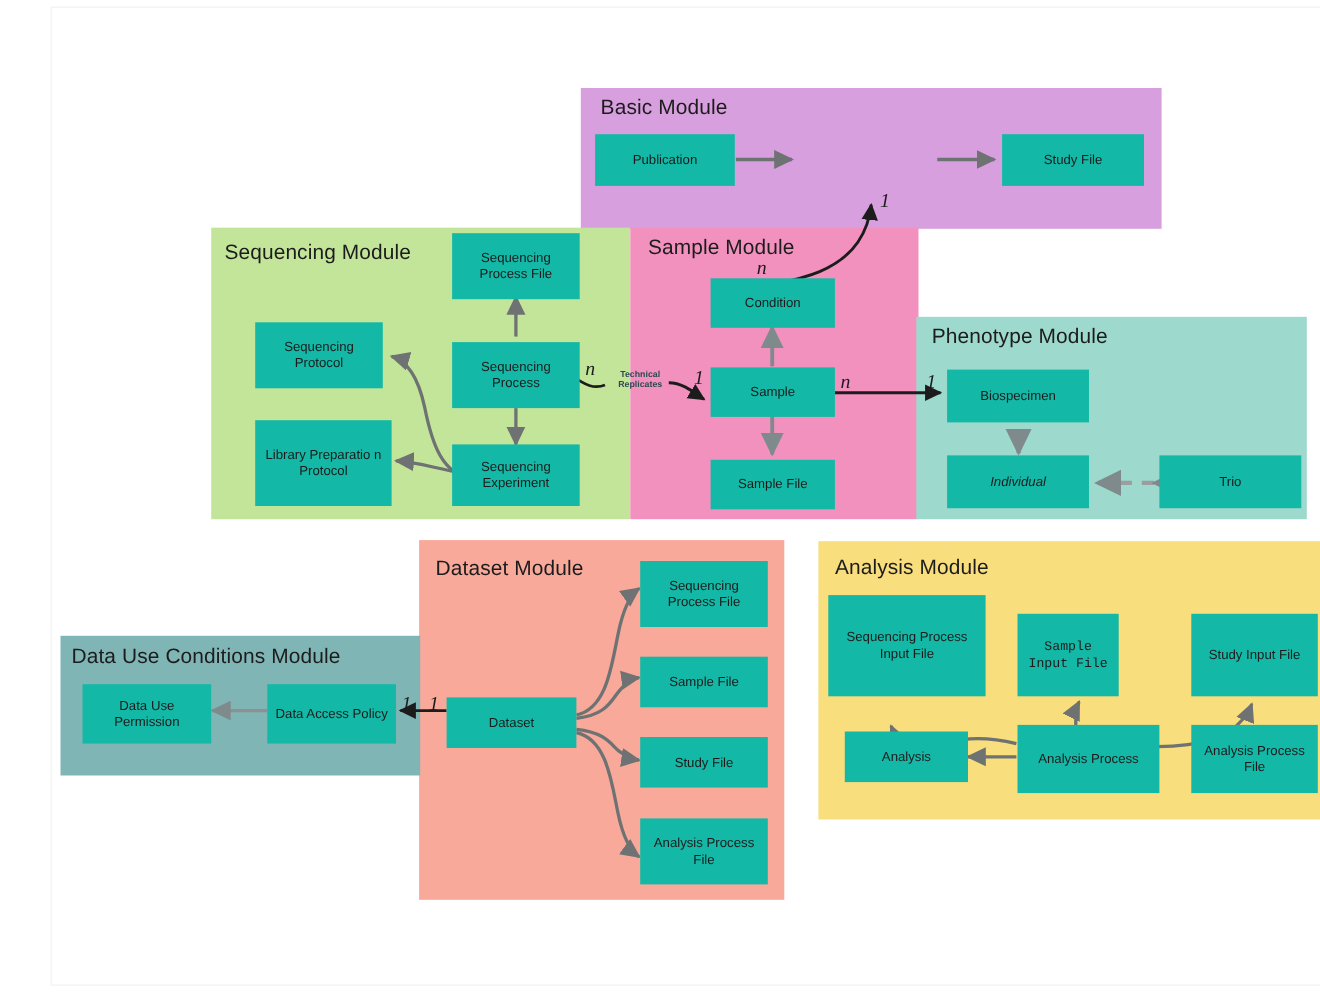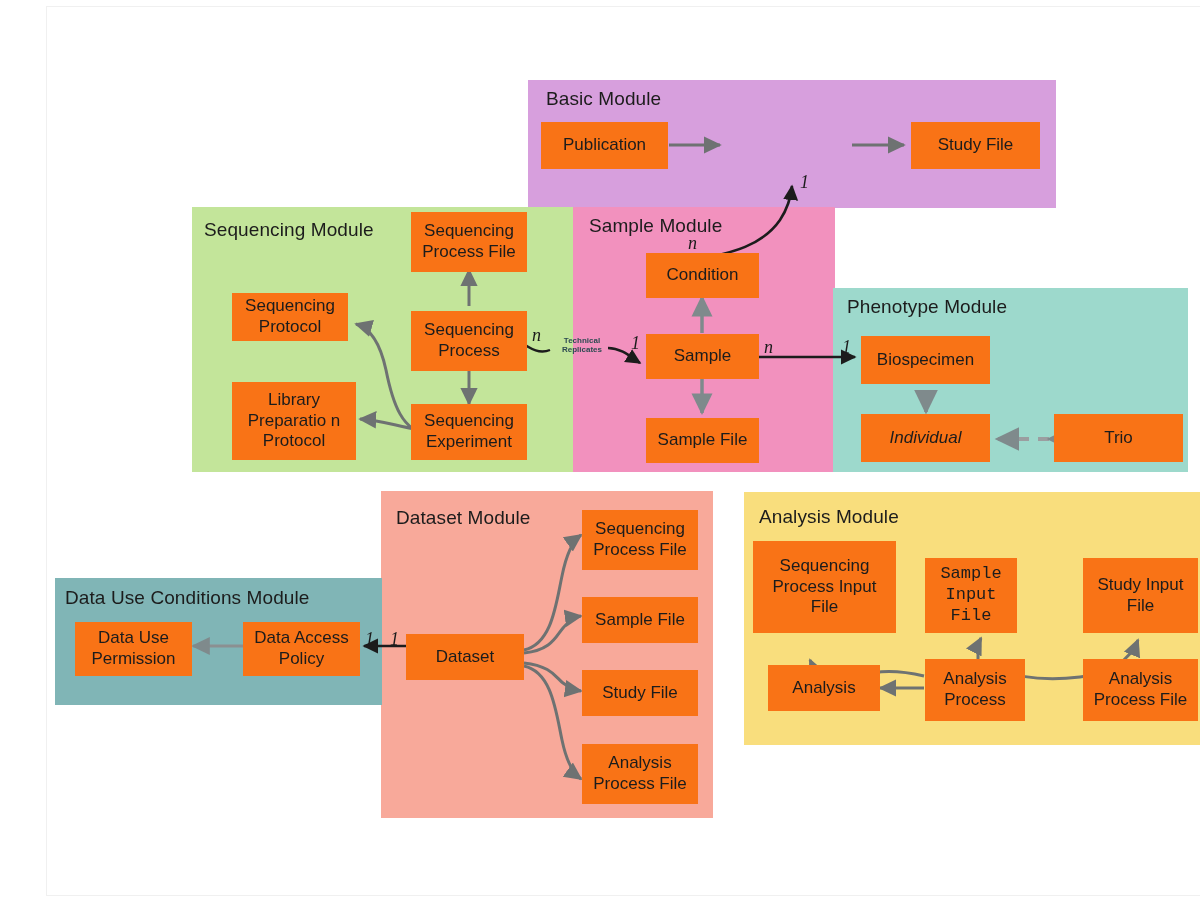--- a/index.html
+++ b/index.html
@@ -16,27 +16,27 @@
   .module-title{
     position:absolute;
     font-size:19px;
     color:#1c1c1c;
     font-weight:400;
     white-space:nowrap;
     letter-spacing:0.1px;
   }
   .node{
     position:absolute;
-    background:#f97316;
+    background:#14b8a6;
     box-sizing:border-box;
     display:flex;
     align-items:center;
     justify-content:center;
     text-align:center;
-    font-size:17px;
+    font-size:12px;
     line-height:1.22;
     color:#1c1c1c;
     padding:2px 4px;
     z-index:5;
   }
   .card-label{
     position:absolute;
     font-style:italic;
     font-size:18px;
     color:#1c1c1c;
@@ -128,21 +128,21 @@
     <line x1="884" y1="688" x2="840" y2="688" stroke="#6e7272" stroke-width="3" marker-end="url(#ahG)"></line>
     <path d="M884,676 C850,668 830,672 810,678 C790,684 778,678 770,660" fill="none" stroke="#6e7272" stroke-width="3" marker-end="url(#ahG)"></path>
     <path d="M938,659 C938,650 938,644 941,638" fill="none" stroke="#6e7272" stroke-width="3" marker-end="url(#ahG)"></path>
     <path d="M944,660 C960,676 1000,682 1040,677 C1072,673 1090,660 1098,640" fill="none" stroke="#6e7272" stroke-width="3" marker-end="url(#ahG)"></path>
   </svg>
 
   <div class="node" style="left:501px;top:122px;width:127px;height:47px;">Publication</div>
   <div class="node" style="left:871px;top:122px;width:129px;height:47px;">Study File</div>
 
   <div class="node" style="left:371px;top:212px;width:116px;height:60px;">Sequencing Process File</div>
-  <div class="node" style="left:192px;top:293px;width:116px;height:48px;">Sequencing Protocol</div>
+  <div class="node" style="left:192px;top:293px;width:116px;height:60px;">Sequencing Protocol</div>
   <div class="node" style="left:371px;top:311px;width:116px;height:60px;">Sequencing Process</div>
   <div class="node" style="left:192px;top:382px;width:124px;height:78px;">Library Preparatio n Protocol</div>
   <div class="node" style="left:371px;top:404px;width:116px;height:56px;">Sequencing Experiment</div>
 
   <div class="node" style="left:606px;top:253px;width:113px;height:45px;">Condition</div>
   <div class="node" style="left:606px;top:334px;width:113px;height:45px;">Sample</div>
   <div class="node" style="left:606px;top:418px;width:113px;height:45px;">Sample File</div>
 
   <div class="node" style="left:821px;top:336px;width:129px;height:48px;">Biospecimen</div>
   <div class="node" style="left:821px;top:414px;width:129px;height:48px;font-style:italic;">Individual</div>
@@ -151,21 +151,21 @@
   <div class="node" style="left:366px;top:634px;width:118px;height:46px;">Dataset</div>
   <div class="node" style="left:542px;top:510px;width:116px;height:60px;">Sequencing Process File</div>
   <div class="node" style="left:542px;top:597px;width:116px;height:46px;">Sample File</div>
   <div class="node" style="left:542px;top:670px;width:116px;height:46px;">Study File</div>
   <div class="node" style="left:542px;top:744px;width:116px;height:60px;">Analysis Process File</div>
 
   <div class="node" style="left:713px;top:541px;width:143px;height:92px;">Sequencing Process Input File</div>
   <div class="node" style="left:885px;top:558px;width:92px;height:75px;font-family:Liberation Mono, monospace;">Sample Input File</div>
   <div class="node" style="left:1043px;top:558px;width:115px;height:75px;">Study Input File</div>
   <div class="node" style="left:728px;top:665px;width:112px;height:46px;">Analysis</div>
-  <div class="node" style="left:885px;top:659px;width:100px;height:62px;">Analysis Process</div>
+  <div class="node" style="left:885px;top:659px;width:129px;height:62px;">Analysis Process</div>
   <div class="node" style="left:1043px;top:659px;width:115px;height:62px;">Analysis Process File</div>
 
   <div class="node" style="left:35px;top:622px;width:117px;height:54px;">Data Use Permission</div>
   <div class="node" style="left:203px;top:622px;width:117px;height:54px;">Data Access Policy</div>
 
   <div class="card-label" style="left:760px;top:172px;">1</div>
   <div class="card-label" style="left:648px;top:233px;">n</div>
   <div class="card-label" style="left:492px;top:325px;">n</div>
   <div class="card-label" style="left:591px;top:333px;">1</div>
   <div class="card-label" style="left:724px;top:337px;">n</div>

